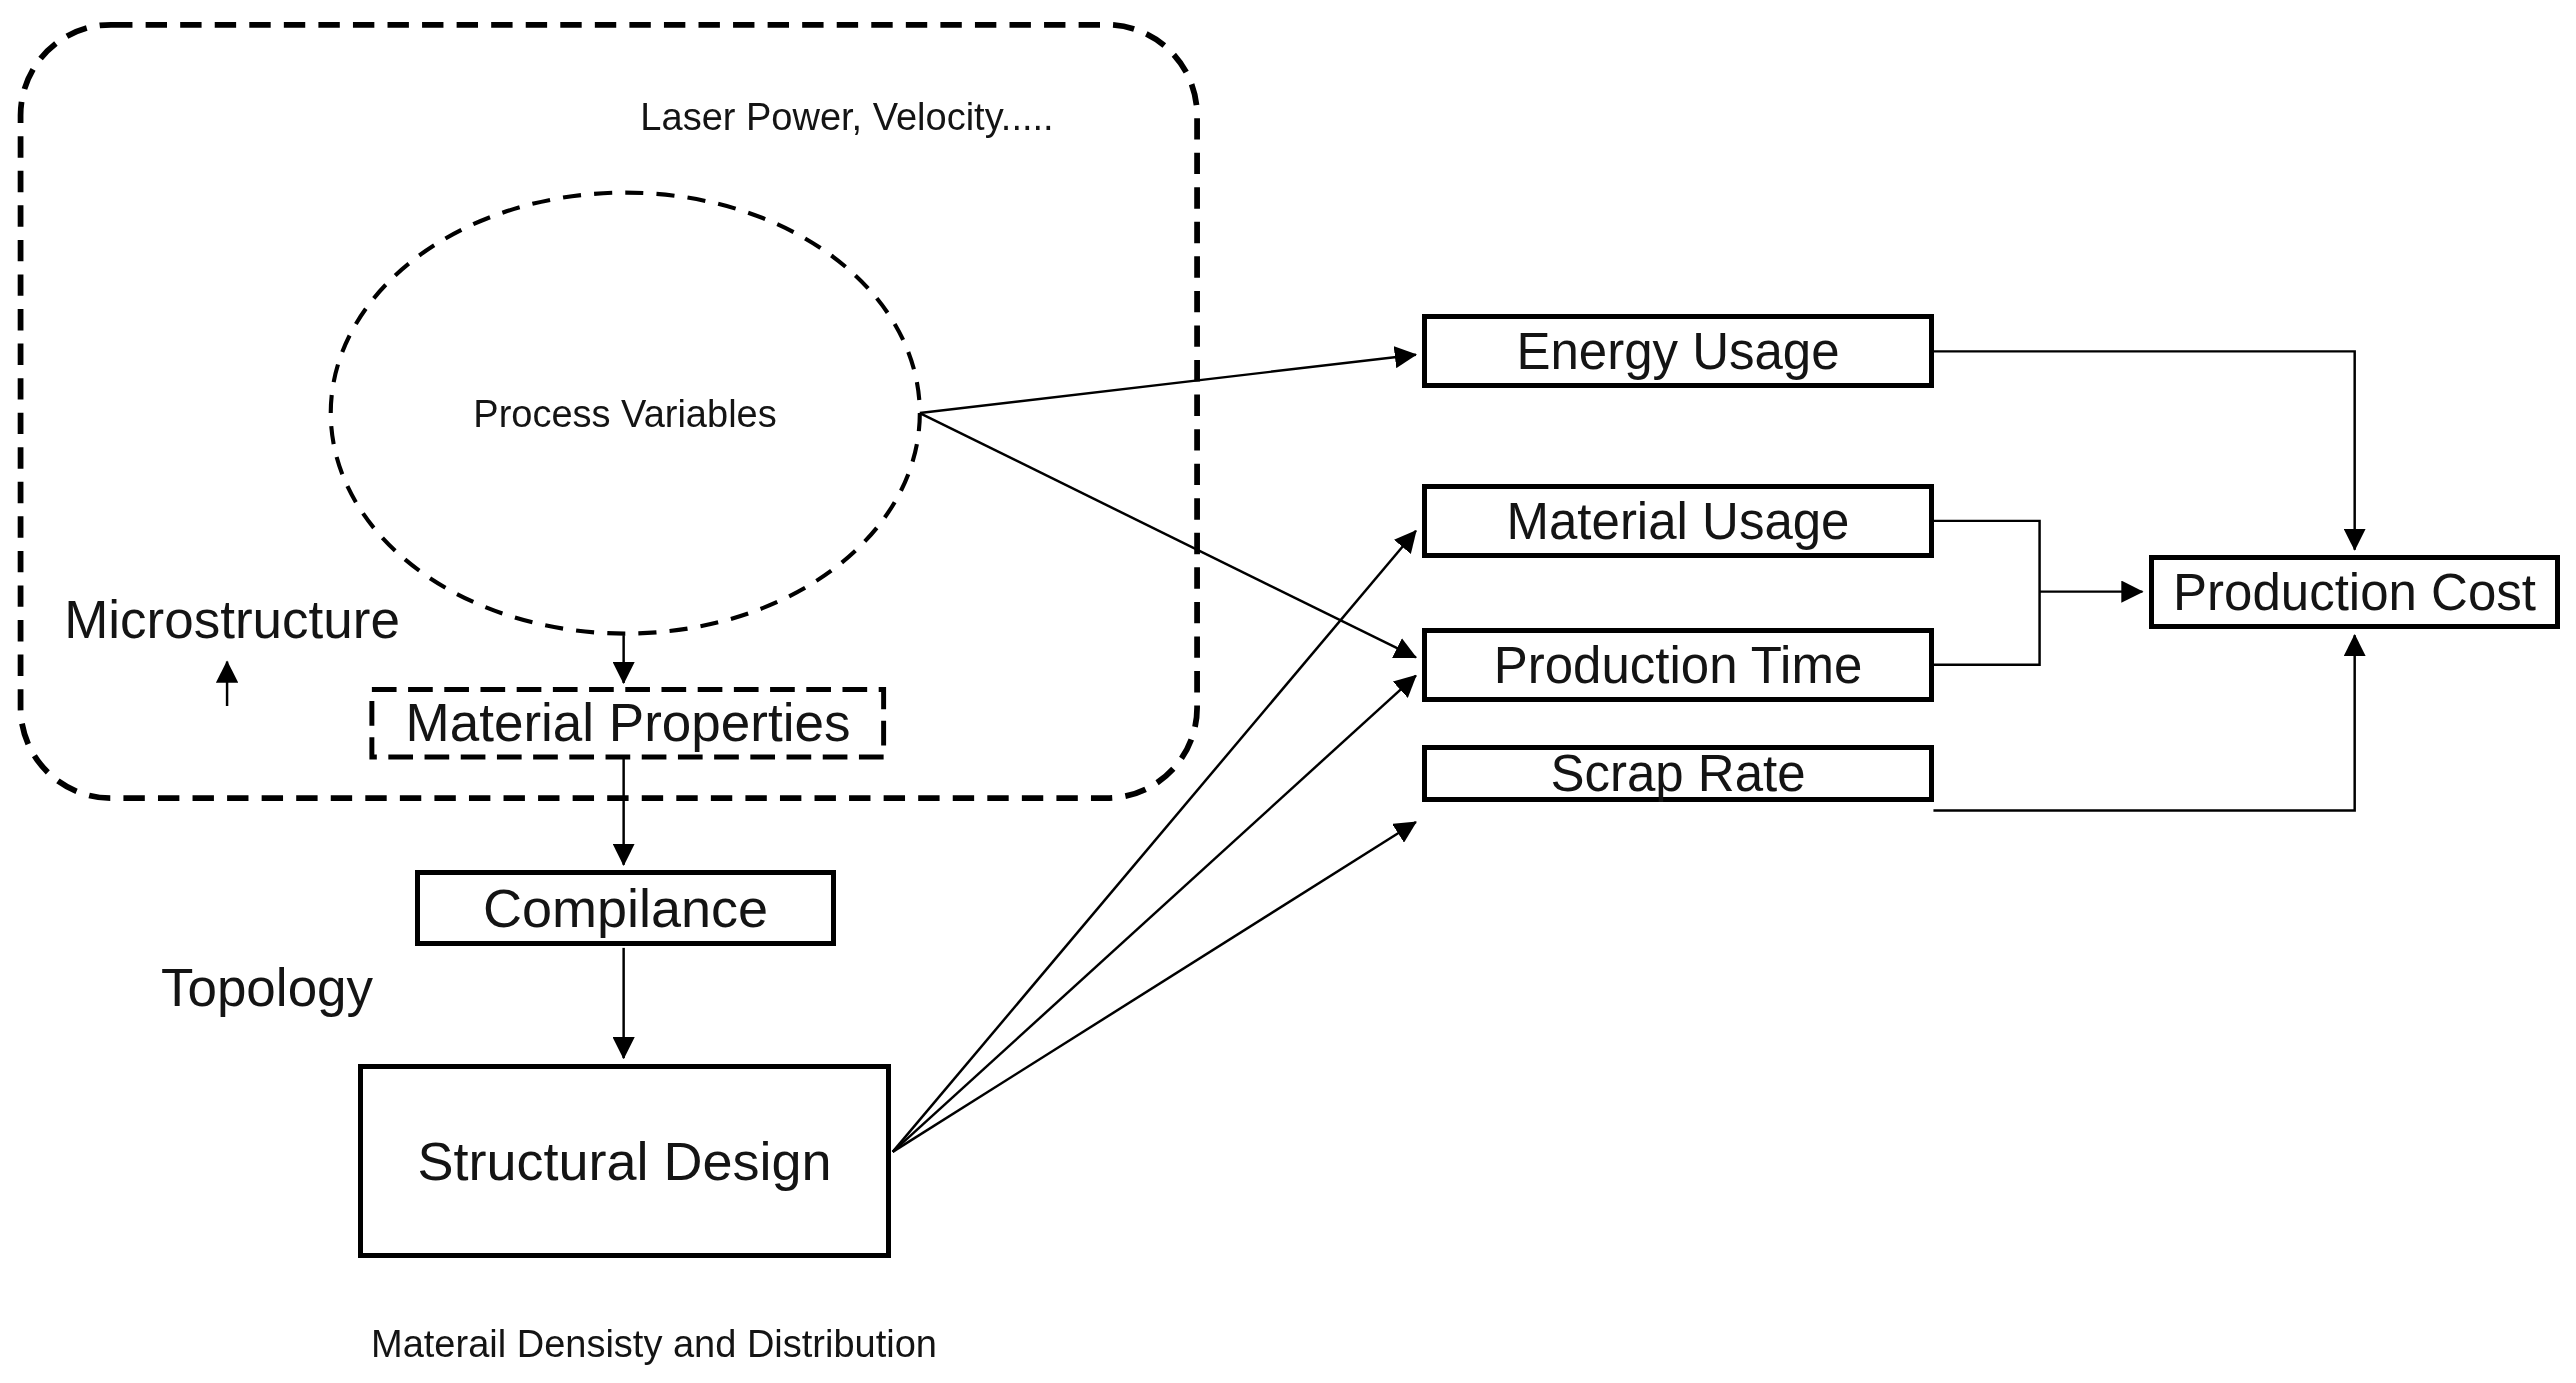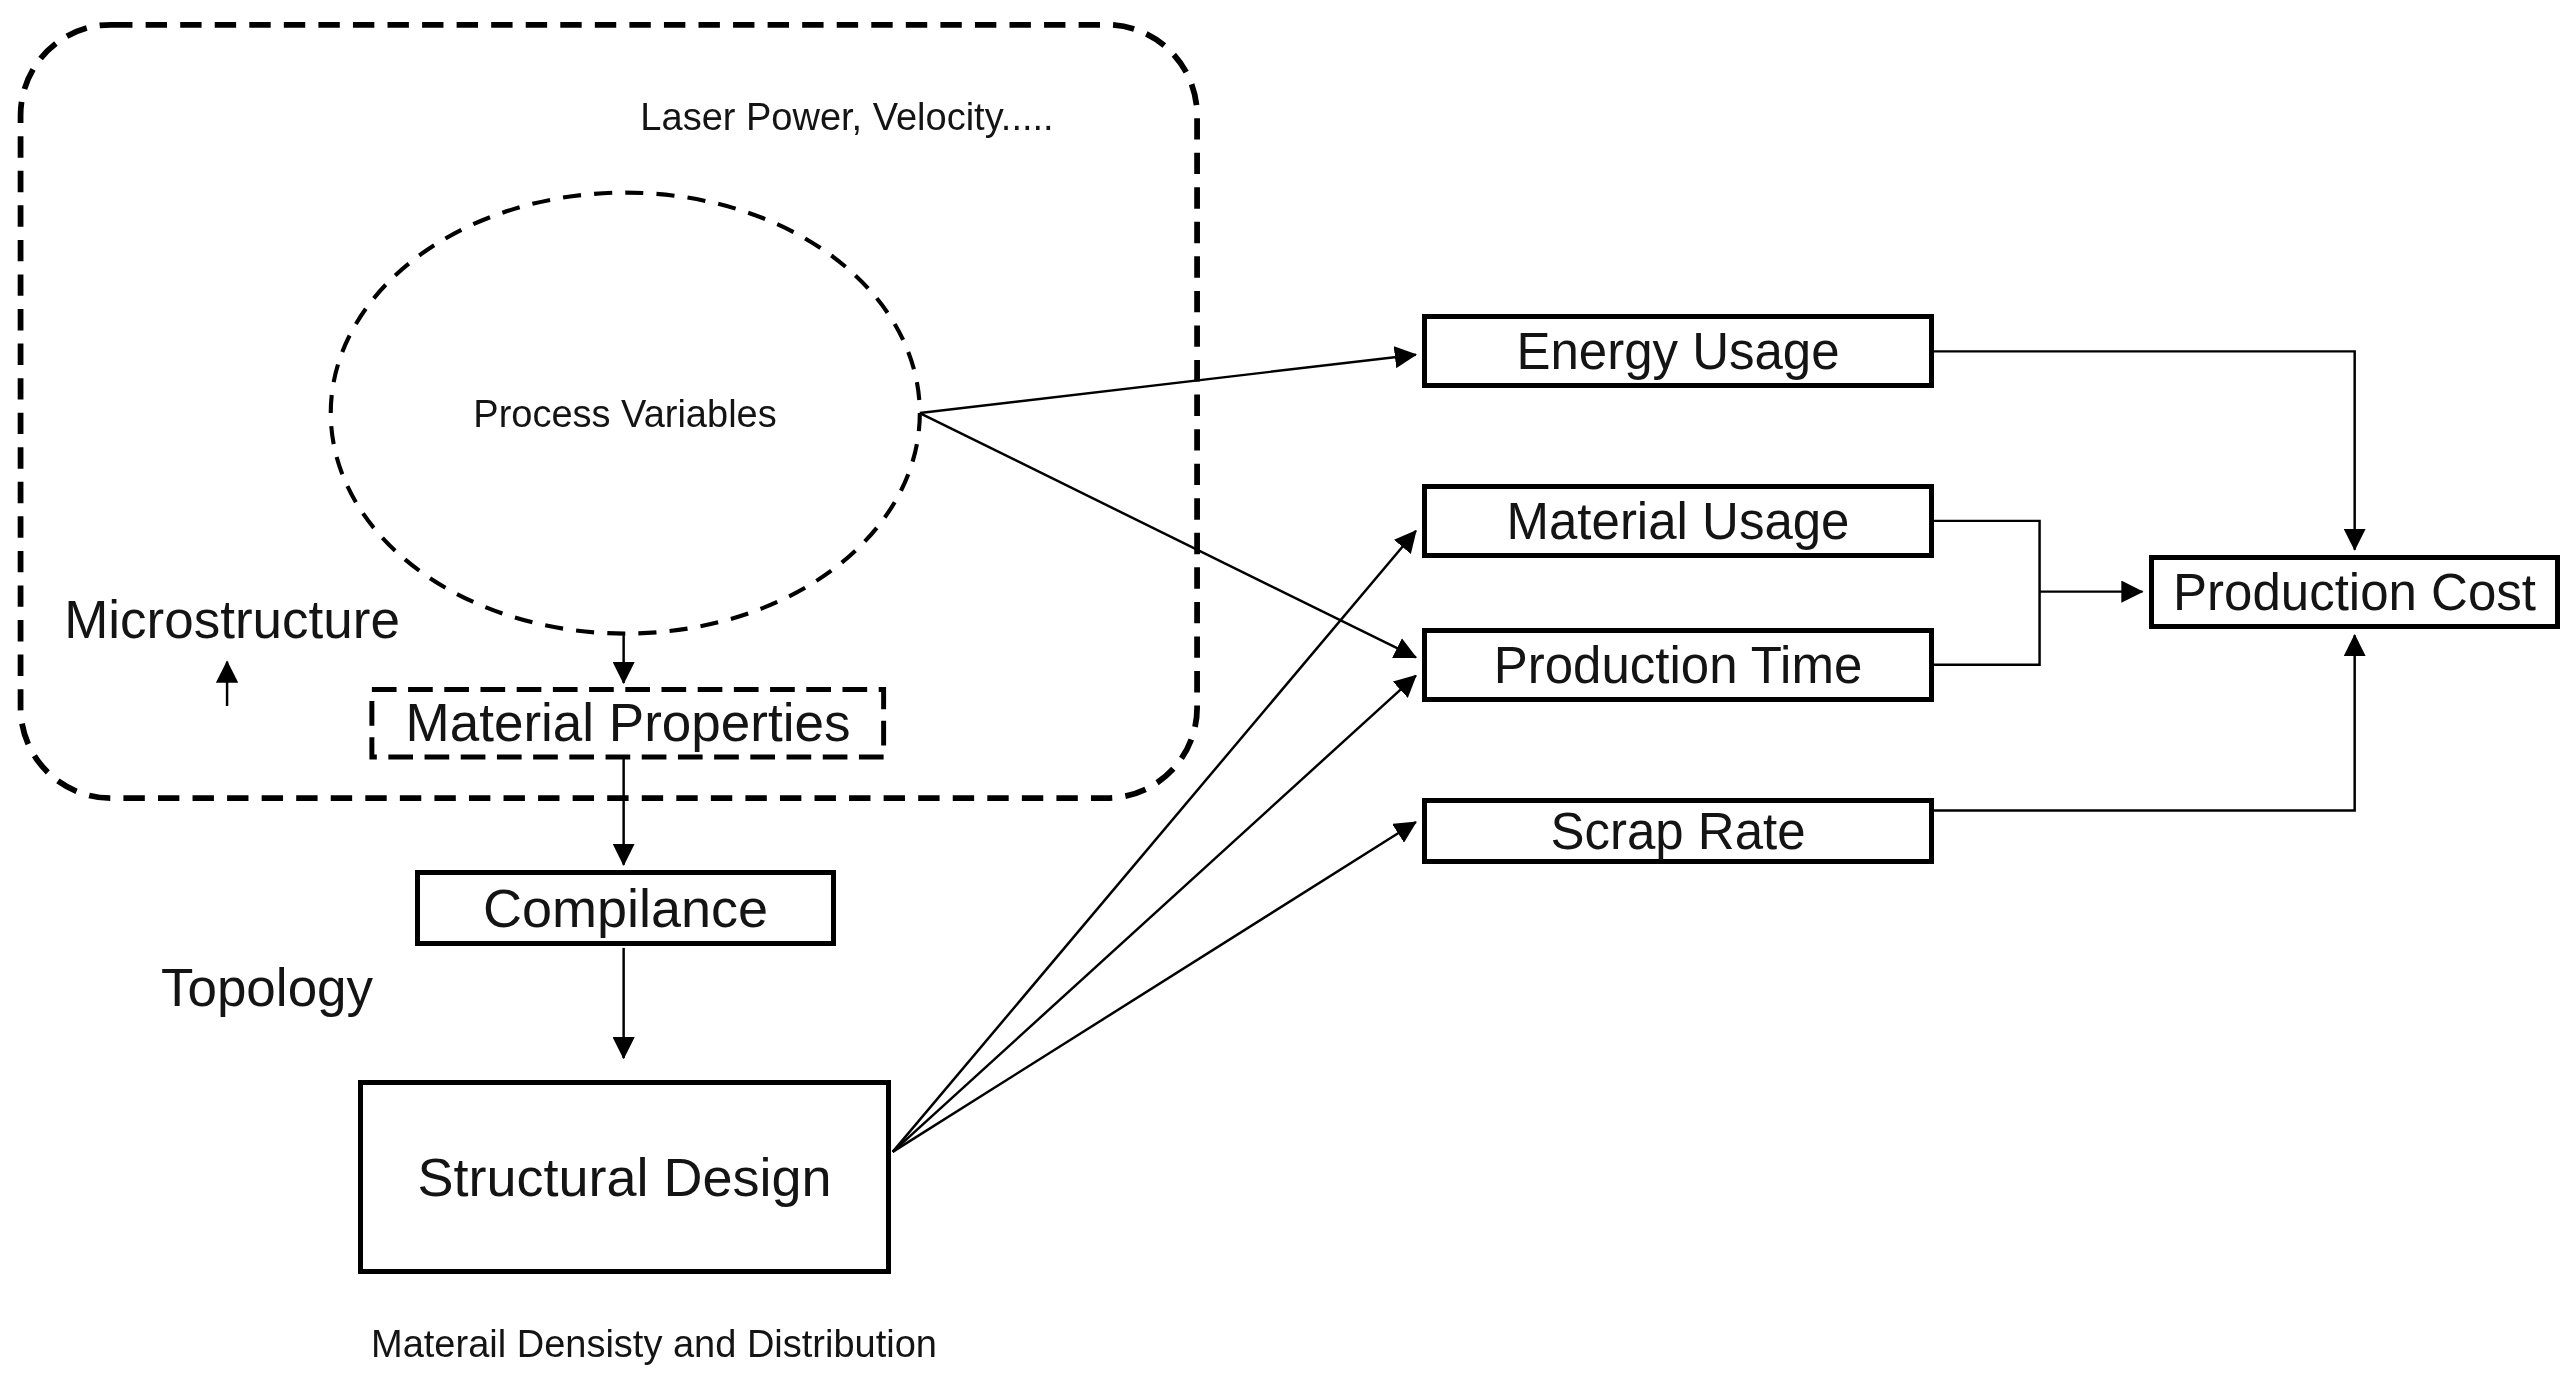--- a/index.html
+++ b/index.html
@@ -72,27 +72,27 @@
 
     <path d="M2350,985 L2862,985 L2862,772" fill="none" stroke="#000000" stroke-width="3" marker-end="url(#arrow)"></path>
   </svg>
 
   <div class="node" style="left:1422px;top:314px;width:512px;height:74px;">Energy Usage</div>
 
   <div class="node" style="left:1422px;top:628px;width:512px;height:74px;">Production Time</div>
 
   <div class="node" style="left:1422px;top:484px;width:512px;height:74px;">Material Usage</div>
 
-  <div class="node" style="left:1422px;top:798px;width:512px;height:66px;">Scrap Rate</div>
+  <div class="node" style="left:1422px;top:745px;width:512px;height:57px;">Scrap Rate</div>
 
   <div class="node" style="left:2149px;top:555px;width:411px;height:74px;">Production Cost</div>
 
   <div class="node big" style="left:415px;top:870px;width:421px;height:76px;">Compilance</div>
 
-  <div class="node big" style="left:358px;top:1064px;width:533px;height:194px;margin-top:16px;">Structural Design</div>
+  <div class="node big" style="left:358px;top:1064px;width:533px;height:194px;">Structural Design</div>
 
   <div class="lbl big" style="left:847px;top:117px;">Laser Power, Velocity.....</div>
 
   <div class="lbl" style="left:232px;top:619px;">Microstructure</div>
 
   <div class="lbl big" style="left:625px;top:414px;">Process Variables</div>
 
   <div class="lbl" style="left:628px;top:722px;">Material Properties</div>
 
   <div class="lbl" style="left:267px;top:987px;">Topology</div>

